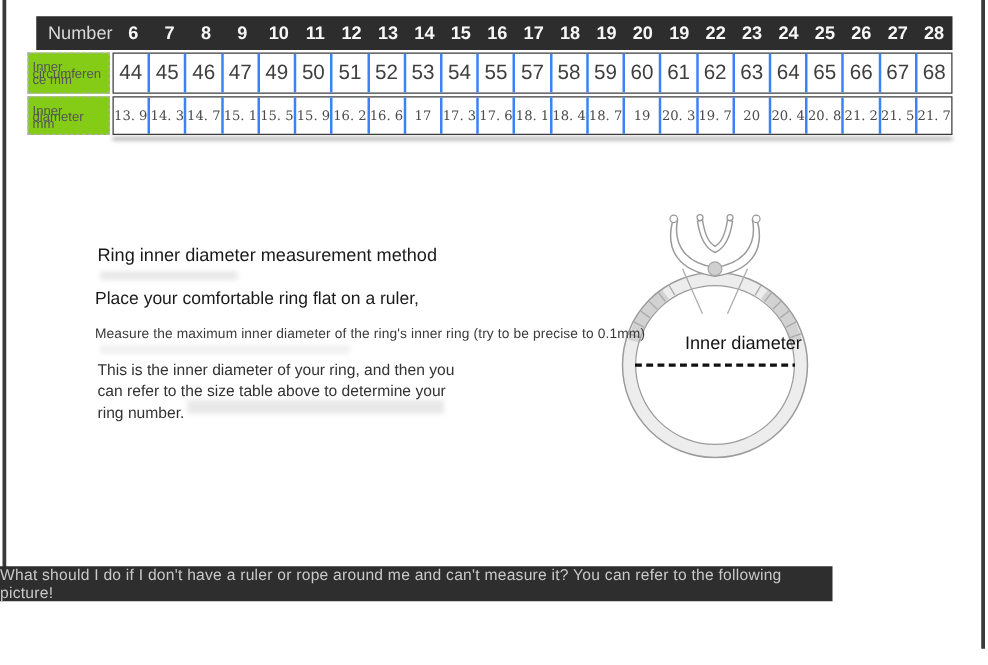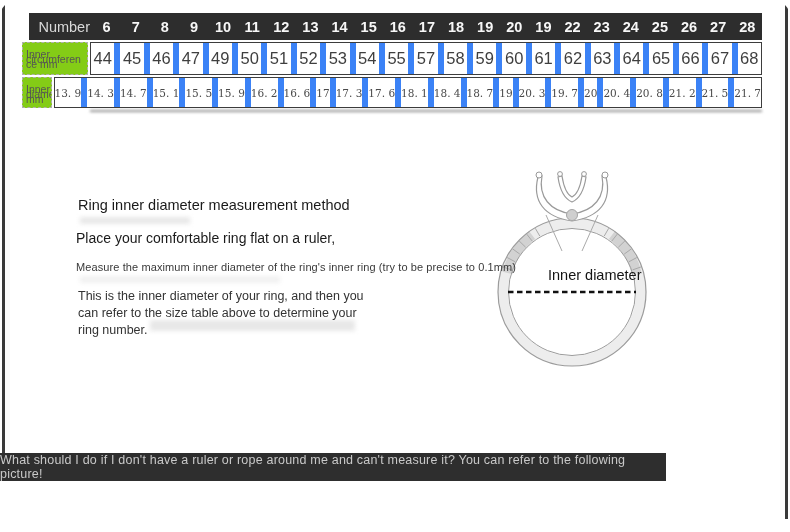--- a/index.html
+++ b/index.html
@@ -1,17 +1,17 @@
 <!DOCTYPE html>
 <html><head>
 <meta charset="utf-8">
 <style>
   html,body{margin:0;padding:0;background:#fff;}
   .page{position:relative;width:790px;height:532px;background:#ffffff;overflow:hidden;
-        font-family:"Liberation Sans", sans-serif;color:#222;border-radius:17px;}
+        font-family:"Liberation Sans", sans-serif;color:#222;}
   .edge{position:absolute;top:0;background:#3a3a3a;}
   .edge-left{left:2px;width:3px;height:454px;}
   .edge-right{left:785px;width:3px;height:519px;}
 
   
   .size-table{position:absolute;left:22px;top:13px;width:740px;}
   .header-row{display:flex;height:27px;background:#2d2d2d;margin-left:7px;}
   .corner-cell{width:61px;display:flex;align-items:center;justify-content:flex-end;
                padding-right:2px;color:#d9d9d9;font-size:14.5px;}
   #h-cells{flex:1;display:flex;}
@@ -19,21 +19,21 @@
           color:#f7f7f7;font-size:14.5px;font-weight:bold;}
   .data-row{display:flex;margin-top:2px;}
   .row-circ{height:33px;}
   .row-diam{height:31px;}
   .label-cell{width:64px;margin-right:2px;background:#84cc16;border:1px dashed #b0b0b0;
               position:relative;overflow:hidden;}
   .lab-line{position:absolute;left:3px;font-size:10.5px;color:#555;white-space:nowrap;}
   .lab0{top:5px;} .lab1{top:10px;} .lab2{top:15px;}
   .cells{flex:1;display:flex;border:1px solid #3d3d3d;background:#fff;}
   .d-cell{flex:1;display:flex;align-items:center;justify-content:center;
-          border-left:6px solid #3b82f6;color:#3f3f3f;}
+          border-left:2px solid #3b82f6;color:#3f3f3f;}
   .d-cell:first-child{border-left:none;}
   .row-circ .d-cell{font-size:16.5px;}
   .row-diam .d-cell{font-family:"DejaVu Serif", serif;font-size:10.5px;color:#4a4a4a;white-space:nowrap;}
   .table-shadow{position:absolute;left:68px;top:97px;width:672px;height:2px;
                 background:rgba(50,50,50,0.55);filter:blur(1.6px);}
 
   
   .txt{position:absolute;white-space:nowrap;z-index:3;}
   .t-title{left:78px;top:197px;font-size:14.5px;color:#1a1a1a;}
   .t-sub{left:76px;top:230px;font-size:14px;color:#1a1a1a;}

